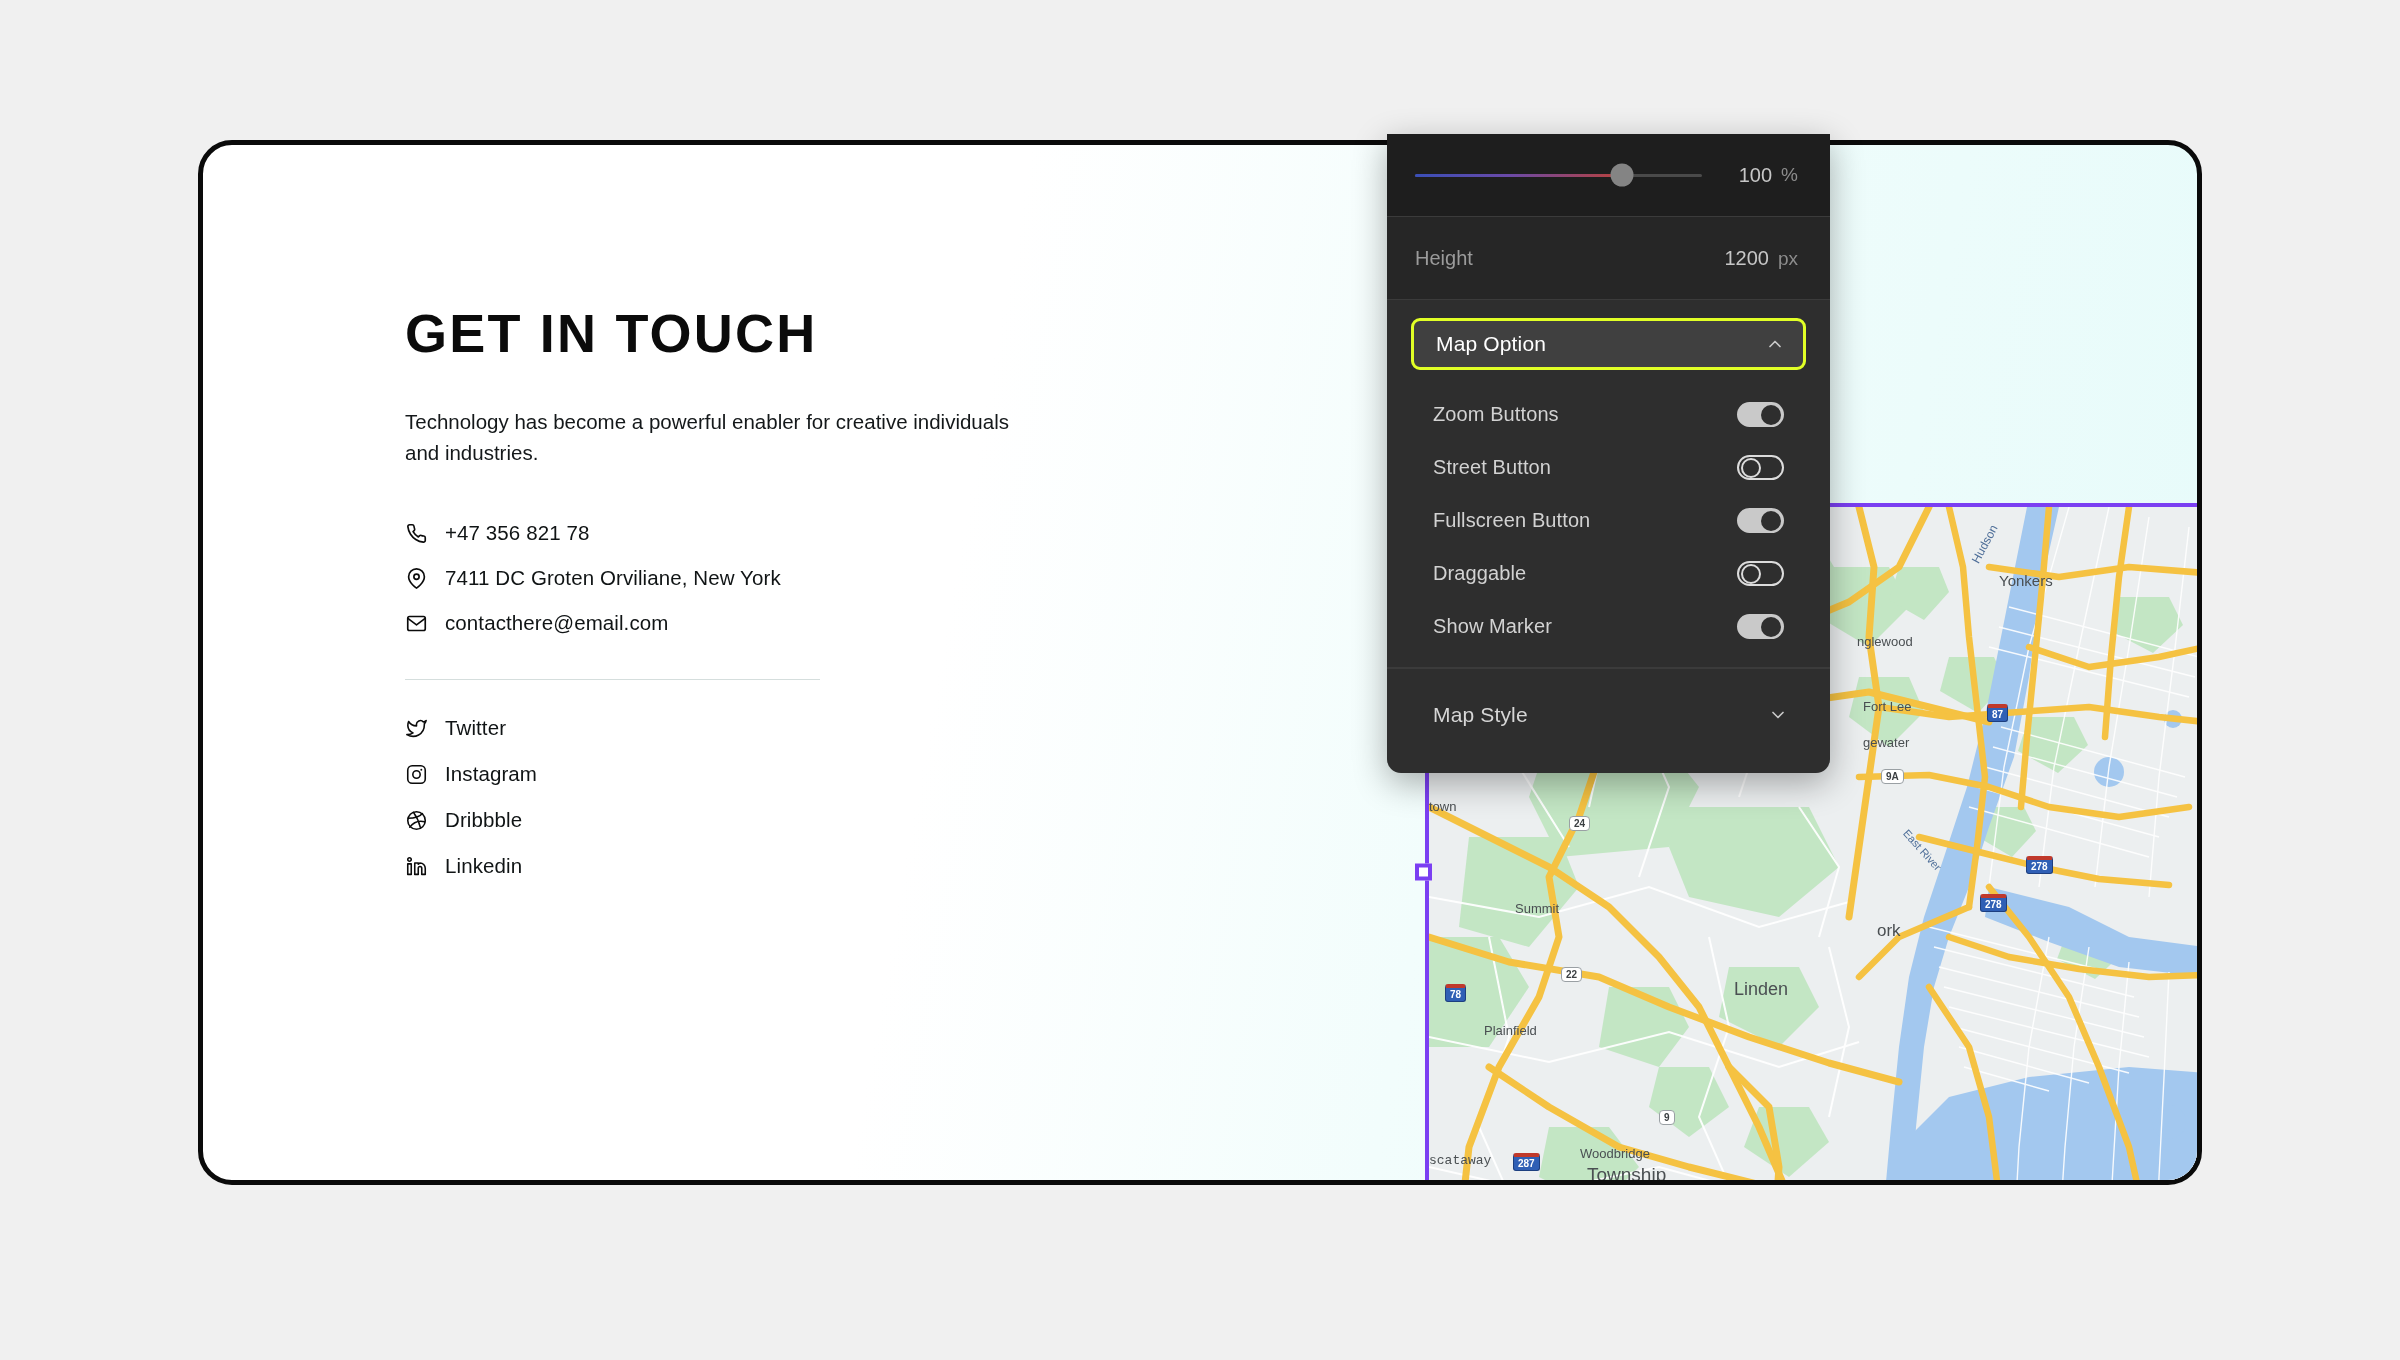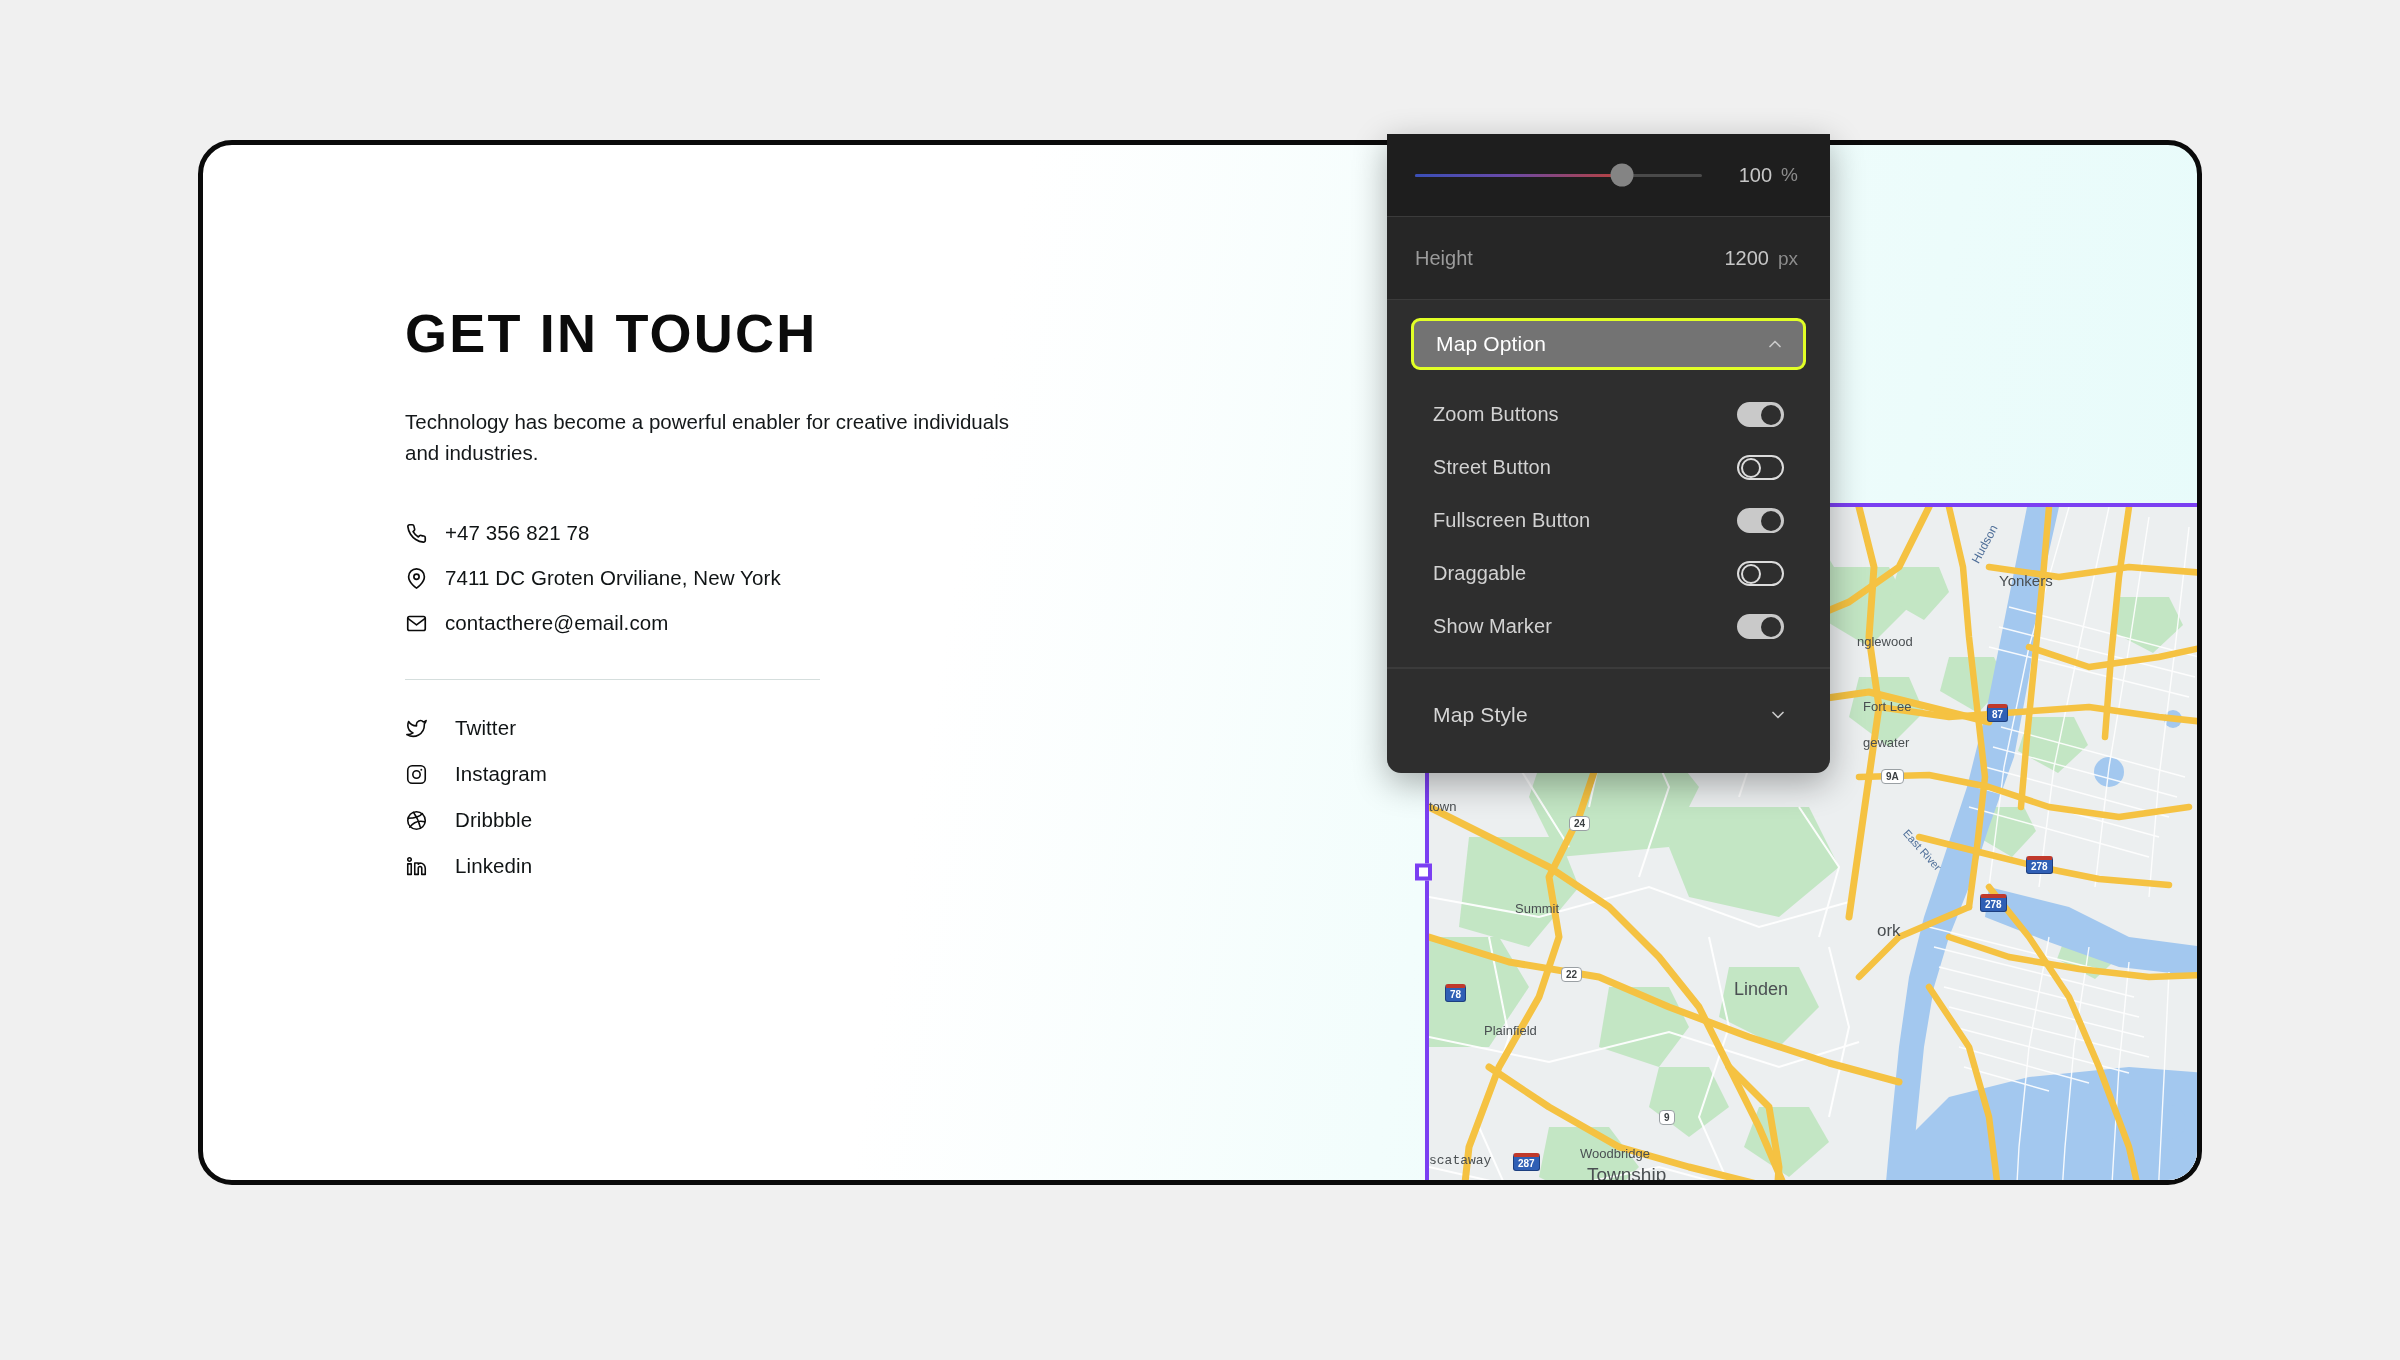--- a/index.html
+++ b/index.html
@@ -94,21 +94,21 @@
   .social-list {
     margin-top: 36px;
     display: flex;
     flex-direction: column;
     gap: 22px;
   }
 
   .social-row {
     display: flex;
     align-items: center;
-    gap: 28px;
+    gap: 18px;
     cursor: pointer;
   }
 
   .social-row .ico {
     width: 22px;
     height: 22px;
     flex: 0 0 22px;
     display: flex;
     align-items: center;
     justify-content: center;
@@ -330,21 +330,21 @@
     height: 52px;
     display: flex;
     align-items: center;
     justify-content: space-between;
     padding: 0 18px 0 22px;
     border-radius: 9px;
     cursor: pointer;
   }
   .sp-acc-head.active {
     border: 3px solid #e1ff26;
-    background: #737373;
+    background: #404040;
   }
   .sp-acc-head .acc-lbl {
     font-size: 21px;
     color: #ffffff;
     font-weight: 500;
     letter-spacing: .15px;
   }
   .sp-acc-head.plain .acc-lbl { color: #d6d6d6; font-weight: 400; }
   .sp-acc-head .acc-chev { color: #c9c9c9; display: flex; align-items: center; }
 

